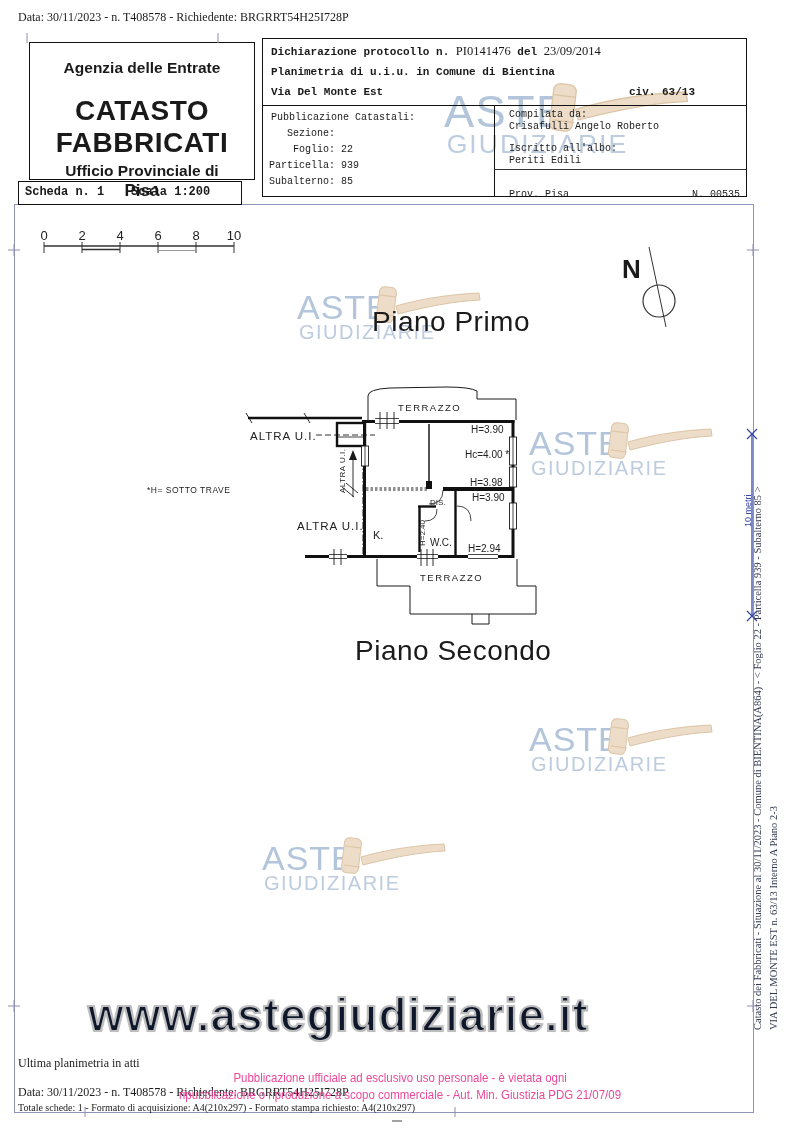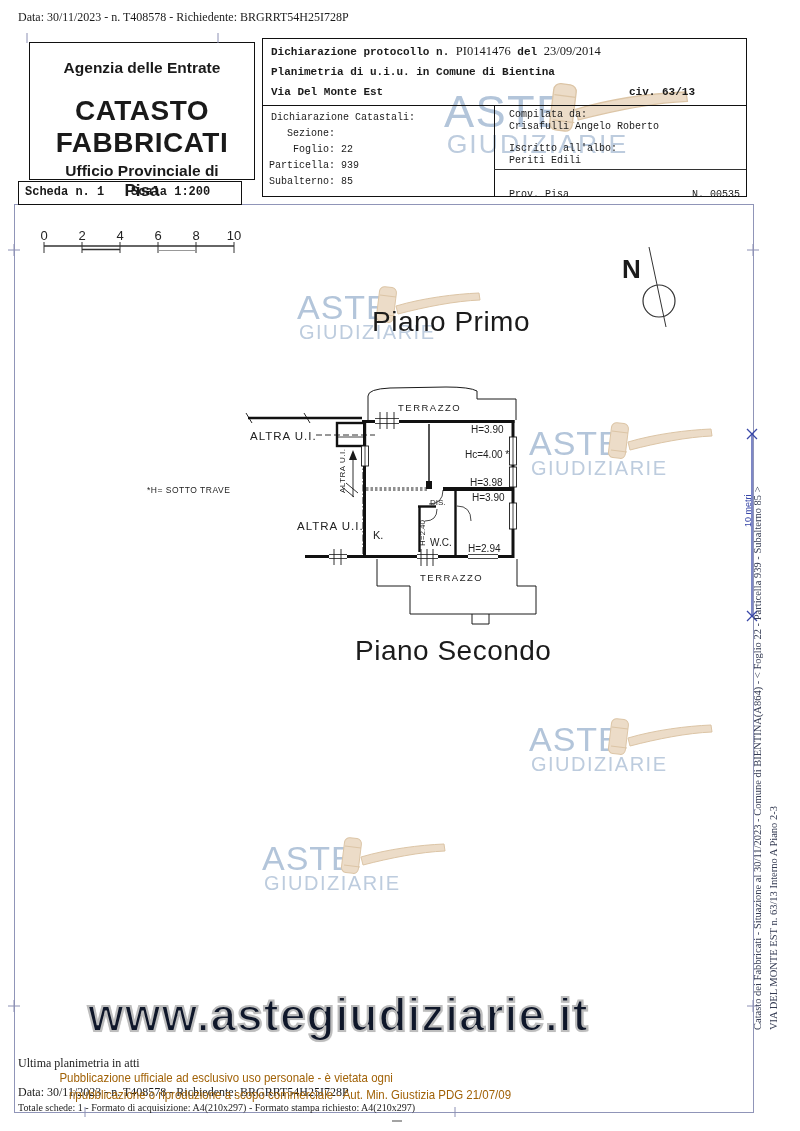--- a/index.html
+++ b/index.html
@@ -49,21 +49,21 @@
   .wm-url{position:absolute;left:88px;top:988px;font-size:46px;font-weight:bold;letter-spacing:1px;
           color:#0f172a;-webkit-text-stroke:2.2px #bdbdbd;
           text-shadow:0 0 1px #c9c9c9, 1px 1px 1px #d4d4d4;white-space:nowrap;}
   
   .margin-line{position:absolute;transform:rotate(-90deg);transform-origin:0 100%;
                white-space:nowrap;font-family:"Liberation Serif",serif;font-size:10.5px;color:#333a52;}
   .dim-label{position:absolute;transform:rotate(-90deg);transform-origin:0 100%;
              white-space:nowrap;font-size:9px;color:#3948a8;}
   
   .f-line{position:absolute;left:18px;font-family:"Liberation Serif",serif;color:#1b1b1b;white-space:nowrap;}
-  .notice{position:absolute;left:30px;width:740px;color:#a16207;font-size:13.5px;white-space:nowrap;}
+  .notice{position:absolute;left:30px;width:740px;text-align:center;color:#ec4899;font-size:13.5px;white-space:nowrap;}
   .notice span{display:inline-block;transform:scaleX(.85);transform-origin:center;}
   svg{display:block;}
   #drawing{left:0;top:0;pointer-events:none;}
 </style>
 </head>
 <body>
 
 <div id="page">
 
   <div class="wm" style="left:444px;top:88px;transform:scale(1.33);">
@@ -145,21 +145,21 @@
       <span class="decl-serif">PI0141476</span>
       <span>del</span>
       <span class="decl-serif">23/09/2014</span>
     </div>
     <div class="decl-line" style="top:27px;">Planimetria di u.i.u. in Comune di Bientina</div>
     <div class="decl-line" style="top:47px;">Via Del Monte Est</div>
     <div id="decl-civ">civ. 63/13</div>
     <div class="hdiv"></div>
     <div class="vdiv"></div>
     <div class="cad mono">
-      <div class="cad-title">Dichiarazione Catastali:</div>
+      <div class="cad-title">Pubblicazione Catastali:</div>
       <div><span class="cad-label">Sezione:</span><span class="cad-value"></span></div>
       <div><span class="cad-label">Foglio:</span><span class="cad-value">22</span></div>
       <div><span class="cad-label">Particella:</span><span class="cad-value">939</span></div>
       <div><span class="cad-label">Subalterno:</span><span class="cad-value">85</span></div>
     </div>
     <div class="comp mono">
       <div>Compilata da:</div>
       <div>Crisafulli Angelo Roberto</div>
       <div class="gap"></div>
       <div>Iscritto all'albo:</div>

